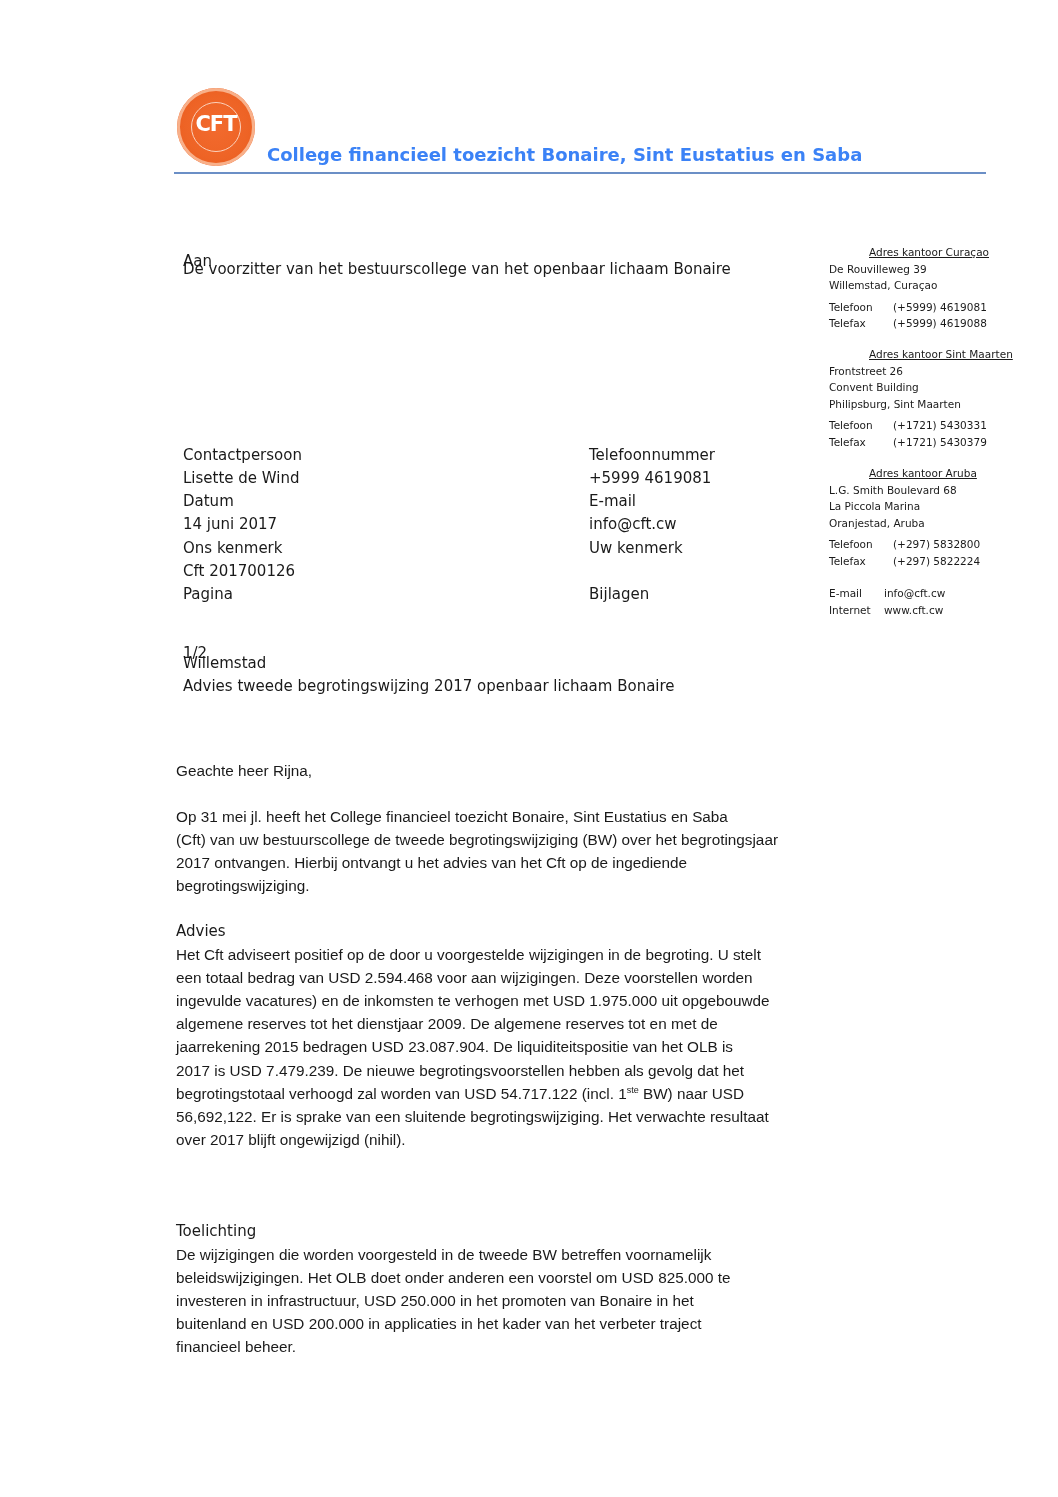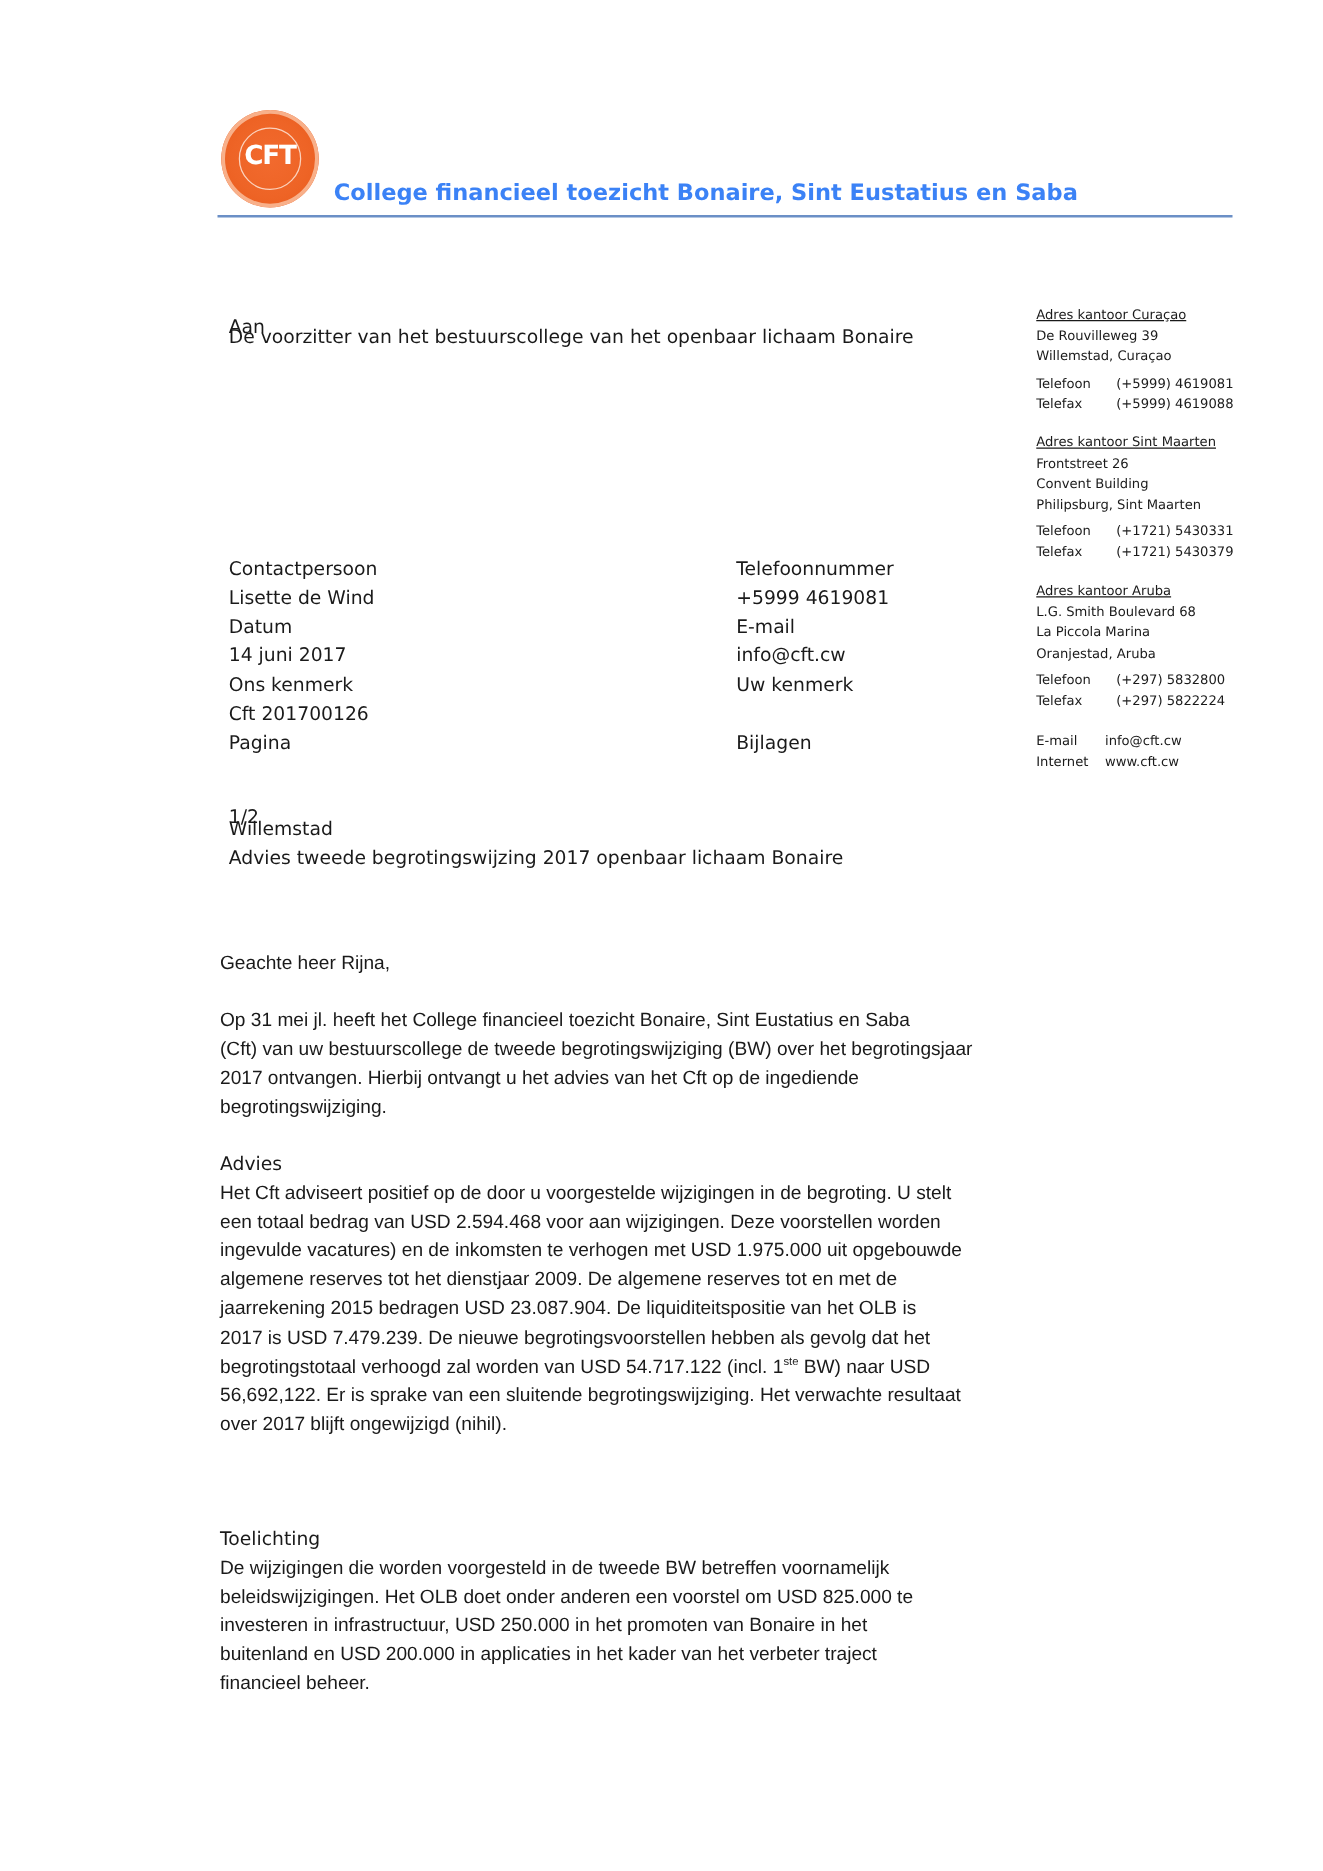--- a/index.html
+++ b/index.html
@@ -5,21 +5,21 @@
   html, body { margin:0; padding:0; background:#ffffff; }
   body { width:1058px; height:1497px; position:relative; overflow:hidden; color:#111; font-family:"DejaVu Sans", sans-serif; }
   .abs { position:absolute; }
   .logo { left:177px; top:88px; width:78px; height:78px; border-radius:50%; background:radial-gradient(circle at 50% 50%, #f26a2e 0%, #ee6426 55%, #e85a1c 100%); box-shadow:0 0 0 3px #f8b08a inset; }
   .logo-inner { position:absolute; left:14px; top:14px; width:50px; height:50px; border-radius:50%; border:1.5px solid #fbd2bd; box-sizing:border-box; }
   .logo-text { position:absolute; left:0; right:0; top:24px; text-align:center; color:#fff; font-weight:bold; font-size:21px; font-family:"DejaVu Sans", sans-serif; letter-spacing:-1px; }
   .org-title { left:267px; top:144px; font-size:18px; font-weight:bold; font-family:"DejaVu Sans", sans-serif; color:#3b82f6; white-space:nowrap; }
   .rule { left:174px; top:172px; width:812px; height:2px; background:#6b8fc6; }
   .t { font-size:15px; line-height:23px; white-space:nowrap; font-family:"DejaVu Sans", sans-serif; color:#1a1a1a; }
   .side { font-size:10.5px; line-height:16.5px; color:#1a1a1a; white-space:nowrap; font-family:"DejaVu Sans", sans-serif; }
-  .side .u { text-decoration:underline; }
+  .side .u { text-decoration:underline;margin-left:40px; }
   .side .lbl { display:inline-block; width:64px; }
   .side .lbl2 { display:inline-block; width:55px; }
   .body { left:176px; font-size:15.3px; line-height:23.1px; color:#1a1a1a; font-family:"Liberation Sans", sans-serif; width:720px; }
   .body p { margin:0; white-space:nowrap; }
   .h { font-weight:normal; font-family:"DejaVu Sans", sans-serif; font-size:15px; }
   sup { font-size:9px; line-height:0; }
 </style>
 </head>
 <body>
 

